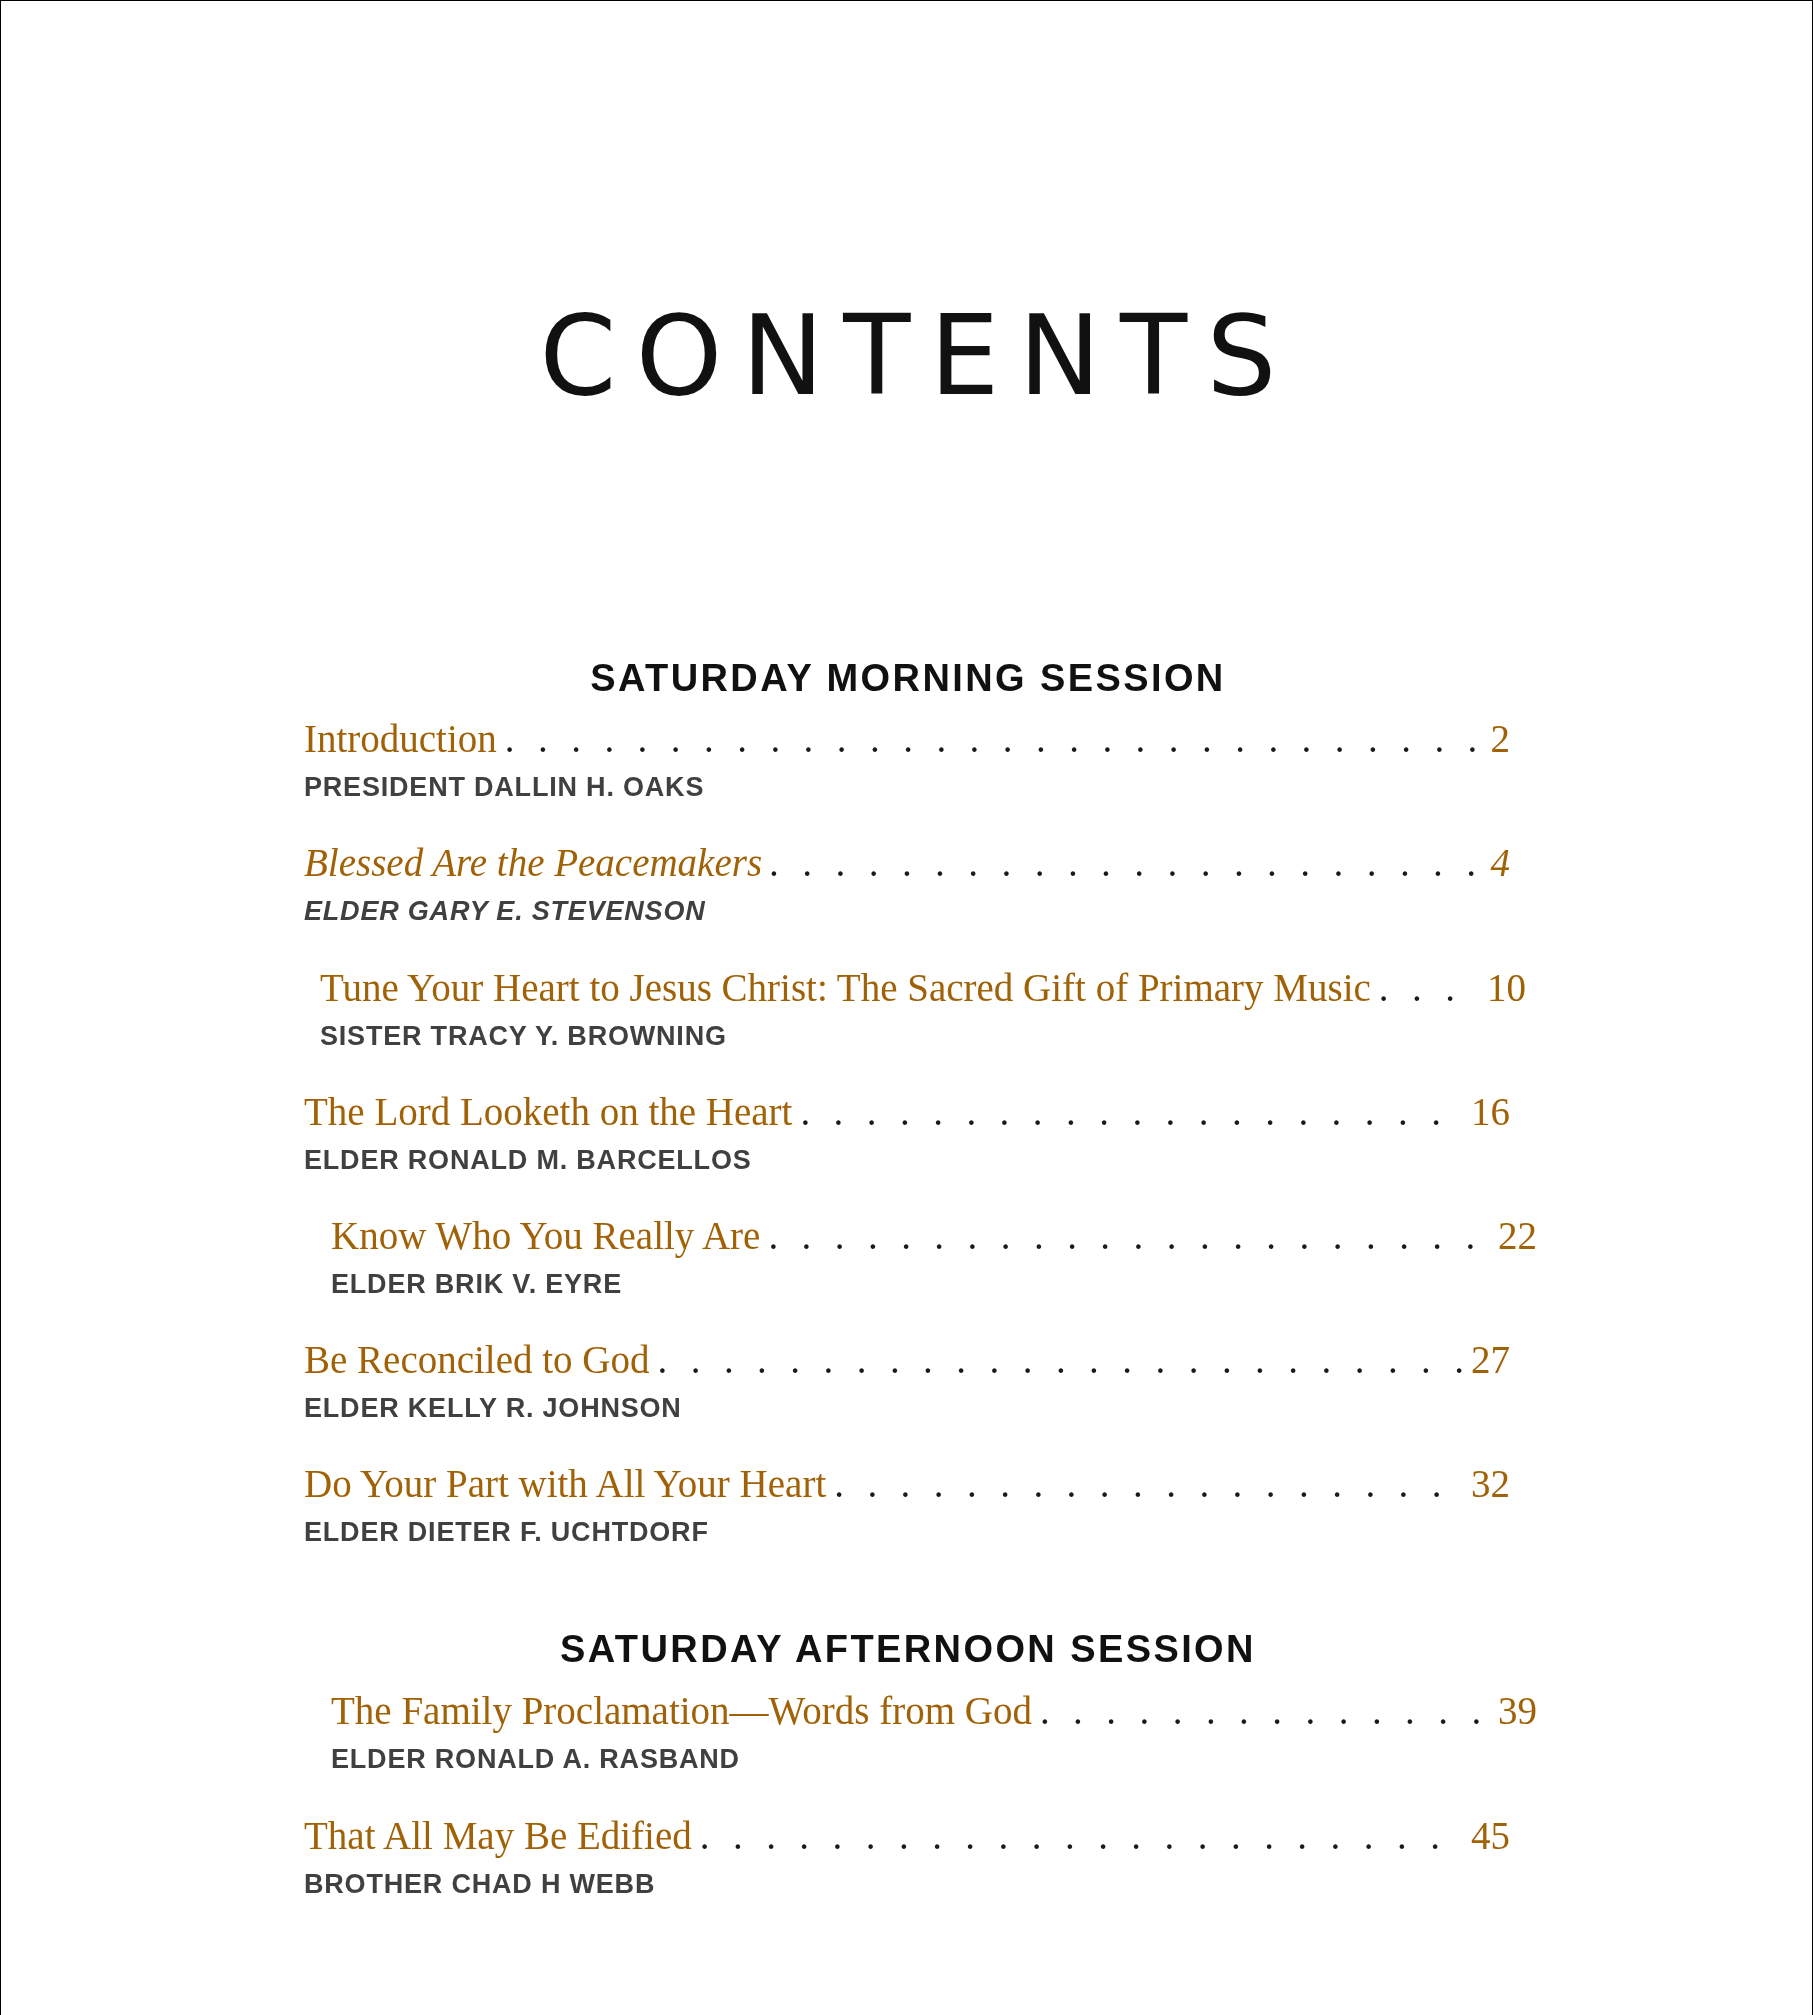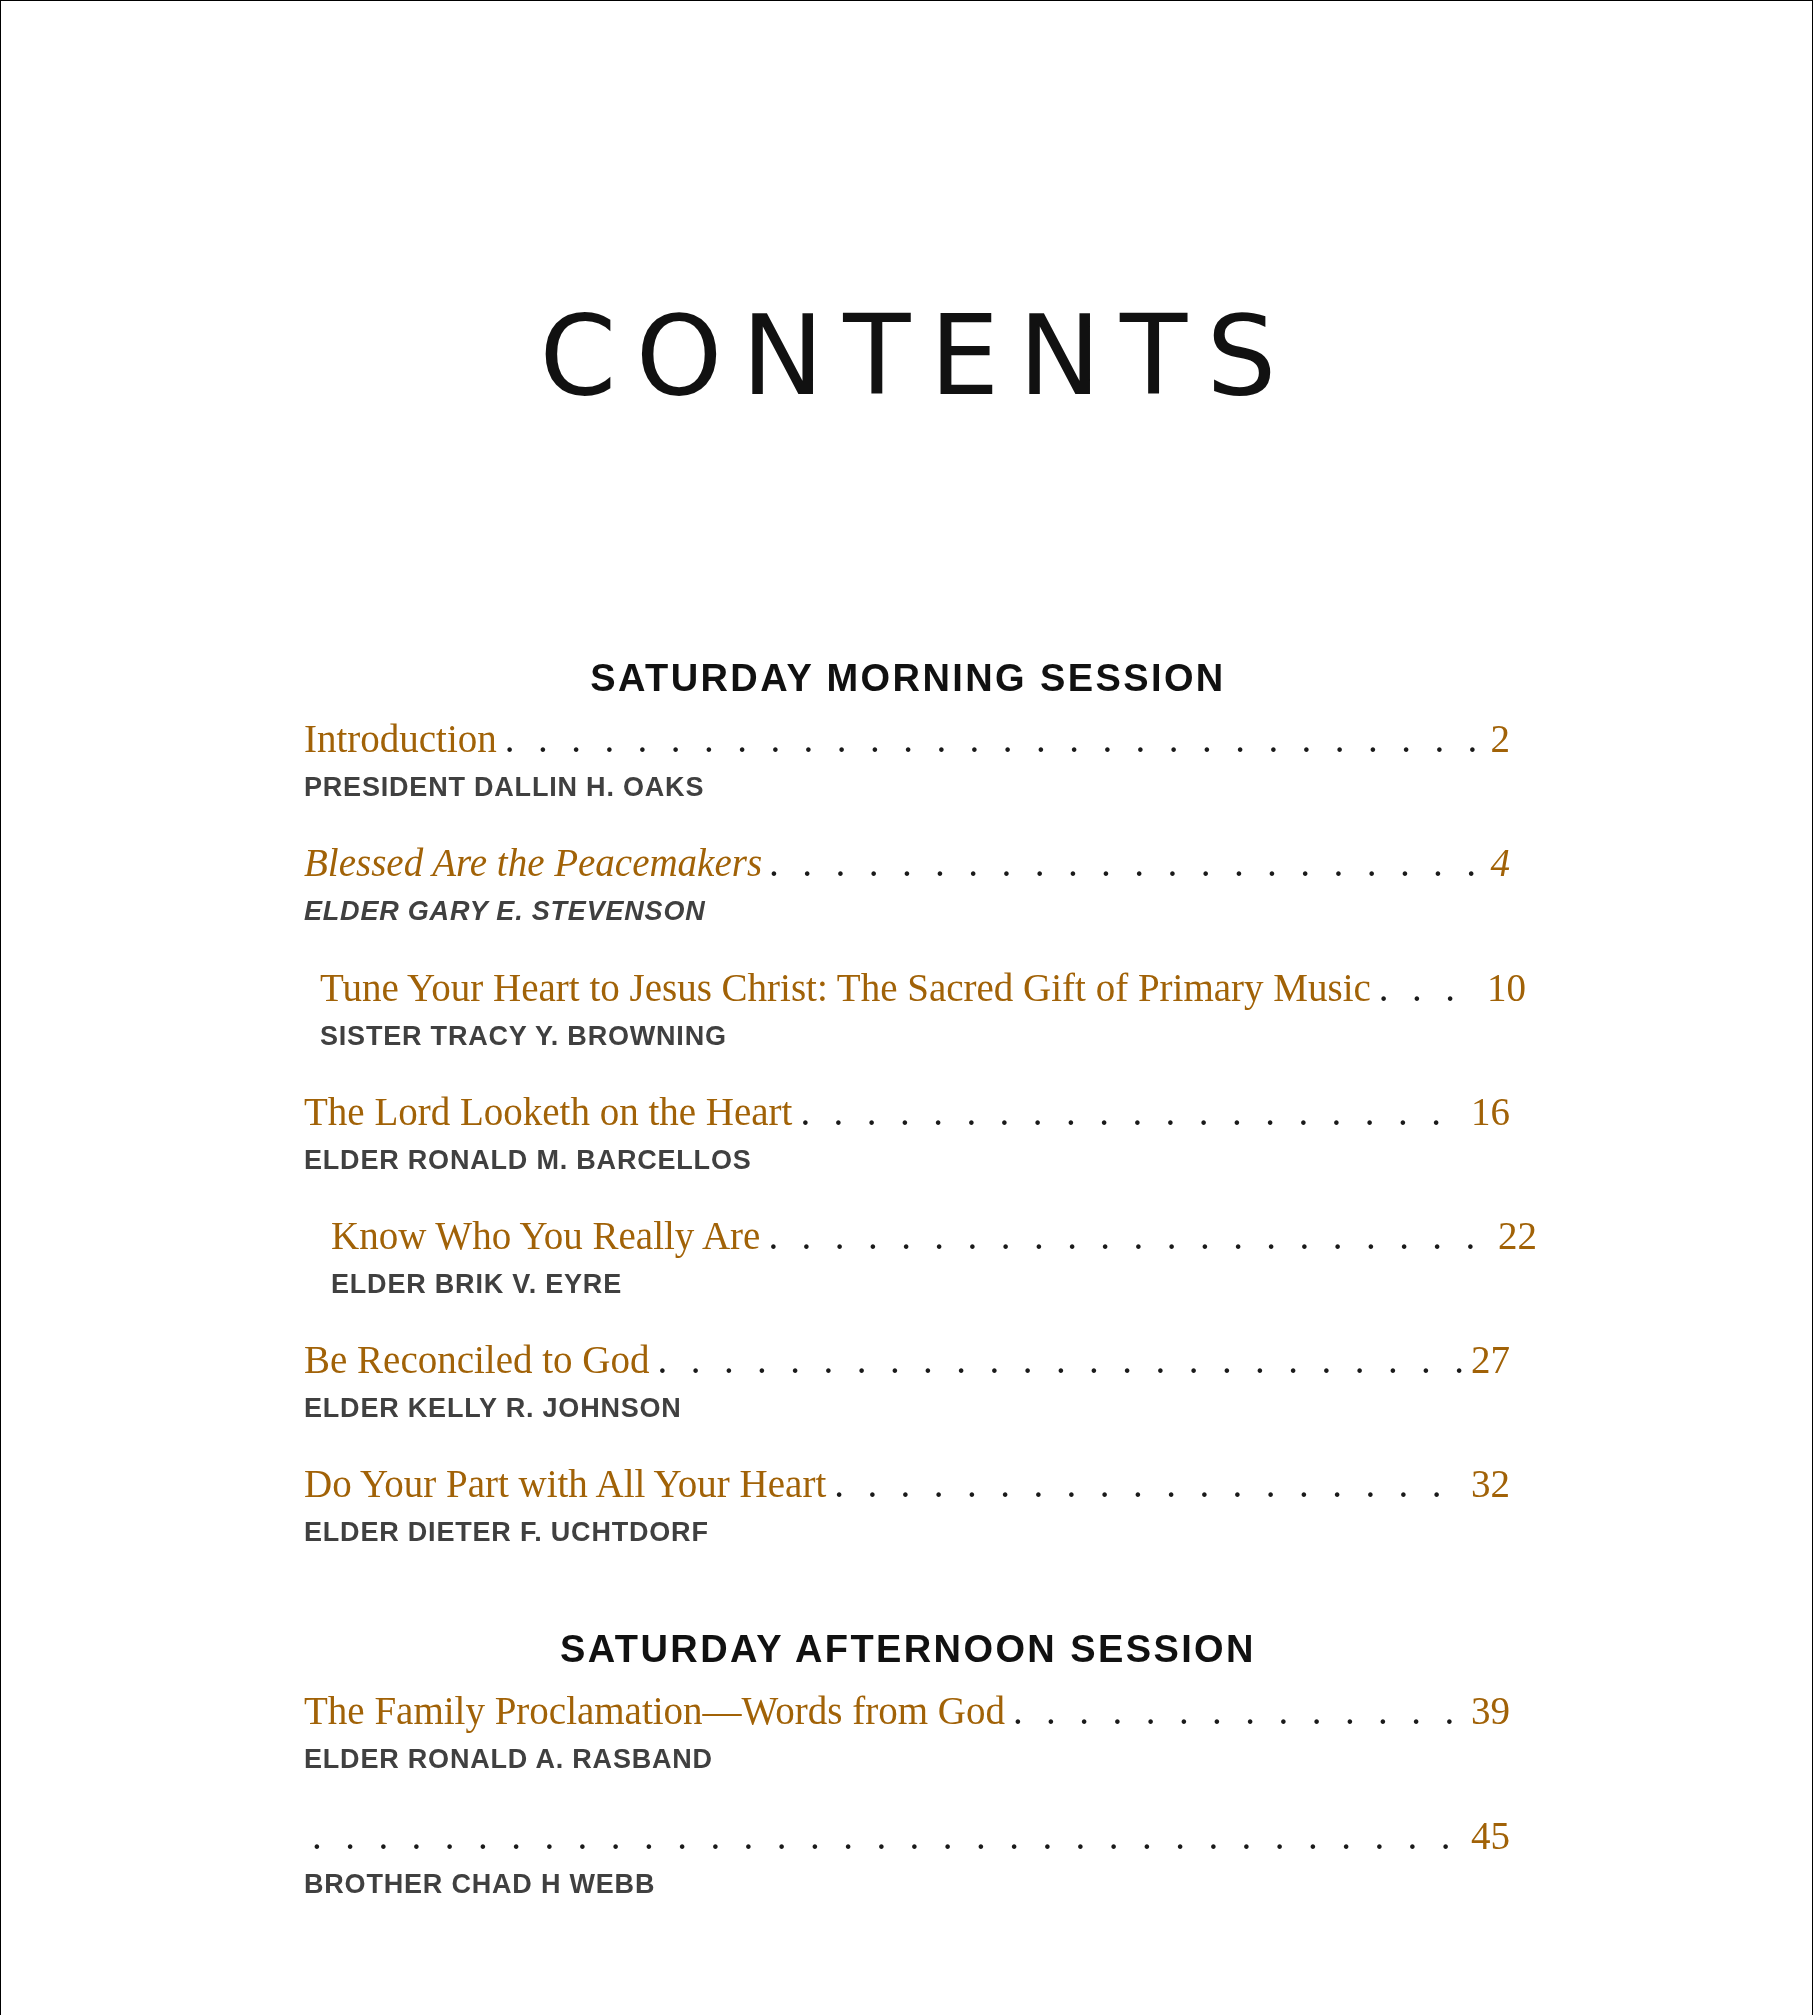--- a/index.html
+++ b/index.html
@@ -85,31 +85,32 @@
     <div class="row">
         <span class="t">Do Your Part with All Your Heart</span>
         <span class="dots"></span>
         <span class="p">32</span>
       </div>
     <div class="author">ELDER DIETER F. UCHTDORF</div>
   </div>
 
   <div class="session" style="top:1629px;">SATURDAY AFTERNOON SESSION</div>
 
-  <div class="entry" style="top:1689px;">
+  <div class="entry" style="top:1689px;margin-left:27px;">
     <div class="row">
         <span class="t">The Family Proclamation—Words from God</span>
         <span class="dots"></span>
         <span class="p">39</span>
       </div>
     <div class="author">ELDER RONALD A. RASBAND</div>
   </div>
 
   <div class="entry" style="top:1814px;">
     <div class="row">
+        <span class="t">That All May Be Edified</span>
         <span class="dots"></span>
         <span class="p">45</span>
       </div>
     <div class="author">BROTHER CHAD H WEBB</div>
   </div>
 
 </div>
 
 
 </body></html>

